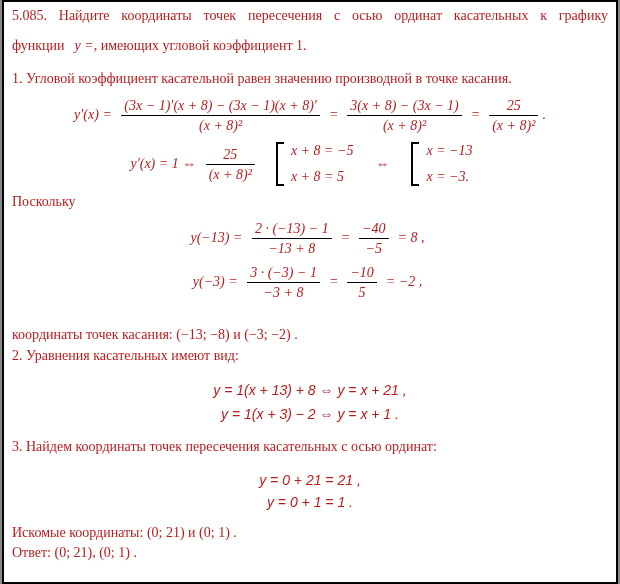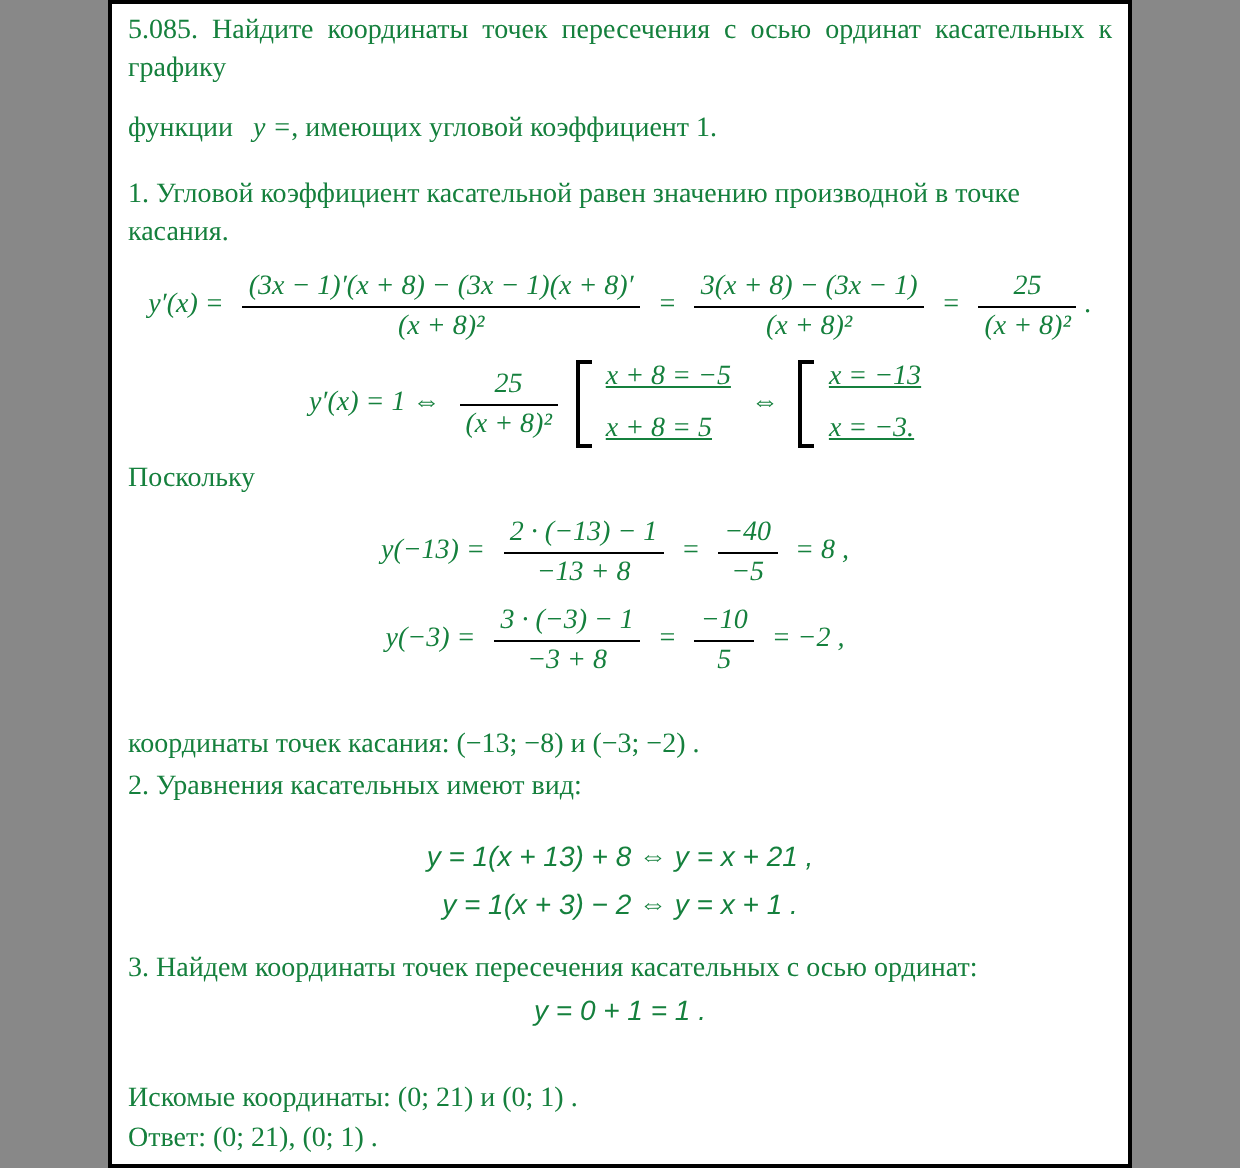--- a/index.html
+++ b/index.html
@@ -1,55 +1,55 @@
 <!DOCTYPE html>
 <html><head>
 <meta charset="utf-8">
 <style>
   html,body { margin:0; padding:0; background:#888; }
   .page {
-    width:512px; height:584px; box-sizing:border-box;
+    width:616px; height:584px; box-sizing:border-box;
     background:#fff; border:2px solid #000;
     font-family:"Liberation Serif", serif;
-    font-size:14px; color:#15803d;
+    font-size:14px; color:#b91c1c;
     padding:4px 8px; overflow:hidden;
     margin:0 auto;
   }
   .txt { line-height:19px; }
   .justify-full { text-align:justify; text-align-last:justify; }
   .math { font-style:italic; font-family:"Liberation Serif","DejaVu Sans",serif; }
   .inline-math-row { display:flex; align-items:center; min-height:40px; margin-top:1px; }
   .formula {
     display:flex; align-items:center; justify-content:center;
     font-style:italic; font-family:"Liberation Serif","DejaVu Sans",serif;
   }
   .frac { display:inline-block; text-align:center; margin:0 4px; }
   .frac .num { display:block; padding:0 3px 1px; line-height:17px; }
   .frac .den { display:block; border-top:1px solid #000; padding:1px 3px 0; line-height:17px; }
   .op { margin:0 5px; white-space:pre; }
   .lhs { margin-right:2px; white-space:pre; }
-  .cases { display:inline-flex; align-items:center; margin:0 5px;text-decoration:underline; }
+  .cases { display:inline-flex; align-items:center; margin:0 17px; }
   .cases .bracket {
     align-self:stretch; width:6px; margin-right:7px;
     border-left:2px solid #000; border-top:2px solid #000; border-bottom:2px solid #000;
   }
   .cases .rows { display:flex; flex-direction:column; gap:8px; text-align:left; }
   .cases .rows span { line-height:18px; white-space:pre; }
   .center-line { text-align:center; font-style:italic; font-family:Liberation Sans, sans-serif; }
   .h46 { min-height:46px; }
   .h42 { min-height:42px; }
   .mt3 { margin-top:3px; }
   .mt8 { margin-top:4px; }
   .mt4b { margin-top:4px; }
   .mt9 { margin-top:6px;font-family:Liberation Serif, serif; }
   .mt2 { margin-top:2px; }
   .mt22 { margin-top:22px; }
   .mt13 { margin-top:13px; }
   .mt11 { margin-top:11px; }
-  .mt10 { margin-top:24px; }
+  .mt10 { margin-top:10px; }
   .lh24 { line-height:24px; }
   .lh22 { line-height:22px; }
   .lh20 { line-height:20px; }
 </style>
 </head>
 <body>
 
 <div class="page">
 
   <div class="txt justify-full">5.085. Найдите координаты точек пересечения с осью ординат касательных к графику</div>
@@ -136,18 +136,19 @@
 
   <div class="txt mt22">координаты точек касания:  (−13; −8)  и  (−3; −2) .</div>
 
   <div class="txt mt2">2. Уравнения касательных имеют вид:</div>
 
   <div class="center-line lh24 mt13">y = 1(x + 13) + 8 ⇔ y = x + 21 ,</div>
   <div class="center-line lh24">y = 1(x + 3) − 2 ⇔ y = x + 1 .</div>
 
   <div class="txt mt11">3. Найдем координаты точек пересечения касательных с осью ординат:</div>
 
+  <div class="center-line lh22 mt13">y = 0 + 21 = 21 ,</div>
   <div class="center-line lh22">y = 0 + 1 = 1 .</div>
 
   <div class="txt lh20 mt10">Искомые координаты:  (0; 21)  и  (0; 1) .</div>
   <div class="txt lh20">Ответ:  (0; 21),  (0; 1) .</div>
 
 </div>
 
 </body></html>

